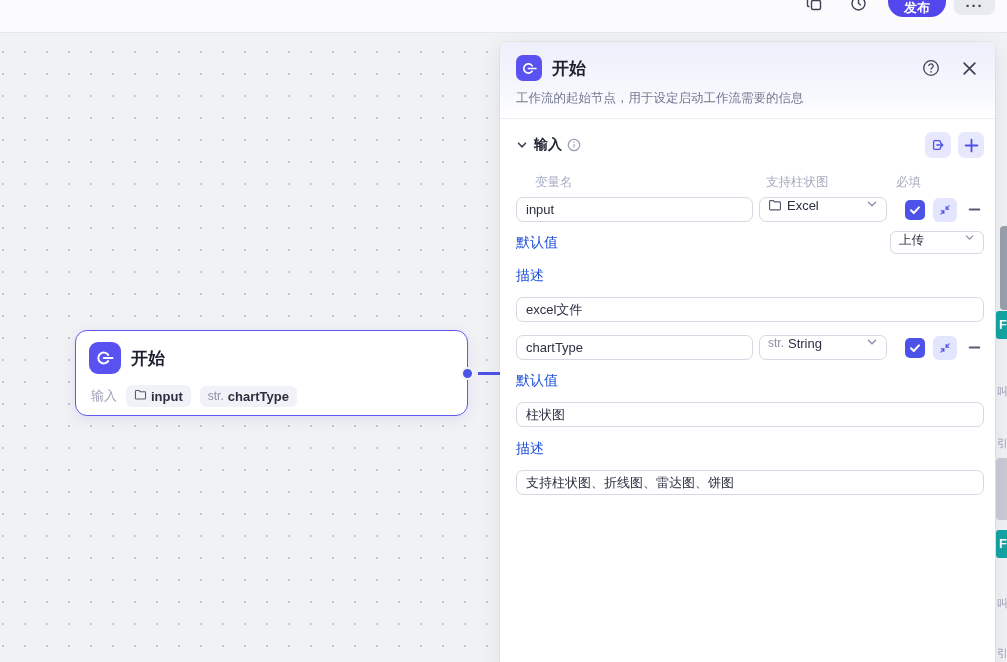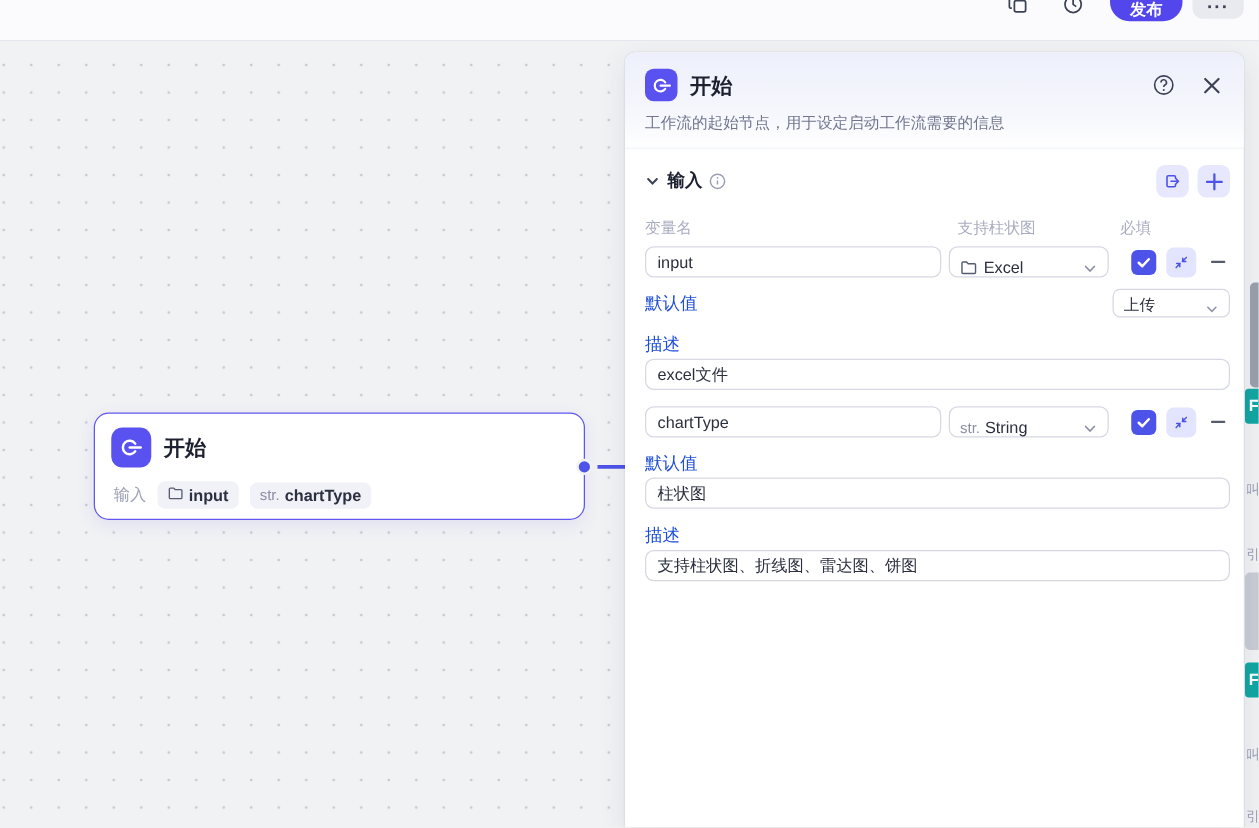--- a/index.html
+++ b/index.html
@@ -72,28 +72,28 @@
   .section-row { display:flex; align-items:center; margin-top:13px; height:26px; }
   .chev { color:#3c4156; margin-right:6px; display:flex; }
   .section-label { font-size:14px; font-weight:bold; color:#1d2030; }
   .info-ic { margin-left:5px; color:#9ba0b6; display:flex; }
   .section-spacer { flex:1; }
   .sq-btn { width:26px; height:26px; border:none; border-radius:7px; background:#e7e8fd;
             color:#4d53e8; display:flex; align-items:center; justify-content:center; cursor:pointer; }
   .sq-btn + .sq-btn { margin-left:7px; }
 
   .col-headers { position:relative; margin-top:16px; height:15px; font-size:12.5px; color:#a9adc1; }
-  .col-name { position:absolute; left:0; } .col-type { position:absolute; left:250px; }
+  .col-name { position:absolute; left:19px; } .col-type { position:absolute; left:250px; }
   .col-req { position:absolute; left:380px; }
 
   .var-row { display:flex; align-items:center; margin-top:8px; }
   .txt-input { height:25px; border:1px solid #d6d8e3; border-radius:7px; padding:0 9px;
                font-size:13px; color:#2b2f3f; font-family:inherit; background:#fff; outline:none; }
   .inp-name { width:244px; }
-  .select { display:flex; align-items:flex-end; height:25px; border:1px solid #d6d8e3;
+  .select { display:flex; align-items:flex-start; height:25px; border:1px solid #d6d8e3;
             border-radius:7px; padding:0 8px; font-size:13px; color:#2b2f3f; background:#fff; cursor:pointer; }
   .sel-type { width:132px; margin-left:6px; }
   .sel-type .sel-chev { margin-left:auto; color:#8b90a6; display:flex; }
   .sel-type .f-ic { margin-right:5px; display:flex; color:#555b70; }
   .sel-type .prefix { color:#8b90a6; font-size:12px; margin-right:4px; }
   .checkbox { width:20px; height:20px; border-radius:5px; background:#4d53e8; margin-left:18px;
               display:flex; align-items:center; justify-content:center; cursor:pointer; flex:none; }
   .mini-btn { width:24px; height:24px; border:none; border-radius:6px; background:#e3e4fd;
               color:#4d53e8; margin-left:8px; display:flex; align-items:center; justify-content:center; cursor:pointer; }
   .minus-btn { width:20px; height:20px; border:none; background:none; color:#565b6e;
@@ -104,21 +104,21 @@
   .sel-upload { width:94px; height:23px; margin-left:auto; font-size:12.5px; border-radius:6px; }
   .sel-upload .sel-chev { margin-left:auto; color:#8b90a6; display:flex; }
 
   .dropzone { margin-top:7px; height:97px; border:1px dashed #ccd0e0; border-radius:8px;
               display:flex; flex-direction:column; align-items:center; justify-content:center; cursor:pointer; background:#fff; }
   .dz-title { margin-top:9px; font-size:13px; font-weight:bold; color:#2b2f3f; }
   .dz-hint { margin-top:8px; font-size:12.5px; color:#b8bdd0; }
 
   .lbl-desc { display:block; margin-top:13px; }
   .lbl-mid { display:block; margin-top:12px; }
-  .full-input { display:block; width:100%; margin-top:2px; }
+  .full-input { display:block; width:100%; margin-top:12px; }
   .row-gap { margin-top:13px; }
 </style>
 </head>
 <body>
 
 <div class="topbar">
   <span class="topbar-icon icon-copy">
     <svg viewBox="0 0 17 17" fill="none" stroke="currentColor" stroke-width="1.4">
         <rect x="5.5" y="5.5" width="9" height="9" rx="1.5"></rect>
         <path d="M11.5 3.5v-1a1 1 0 0 0-1-1h-8a1 1 0 0 0-1 1v8a1 1 0 0 0 1 1h1"></path>

